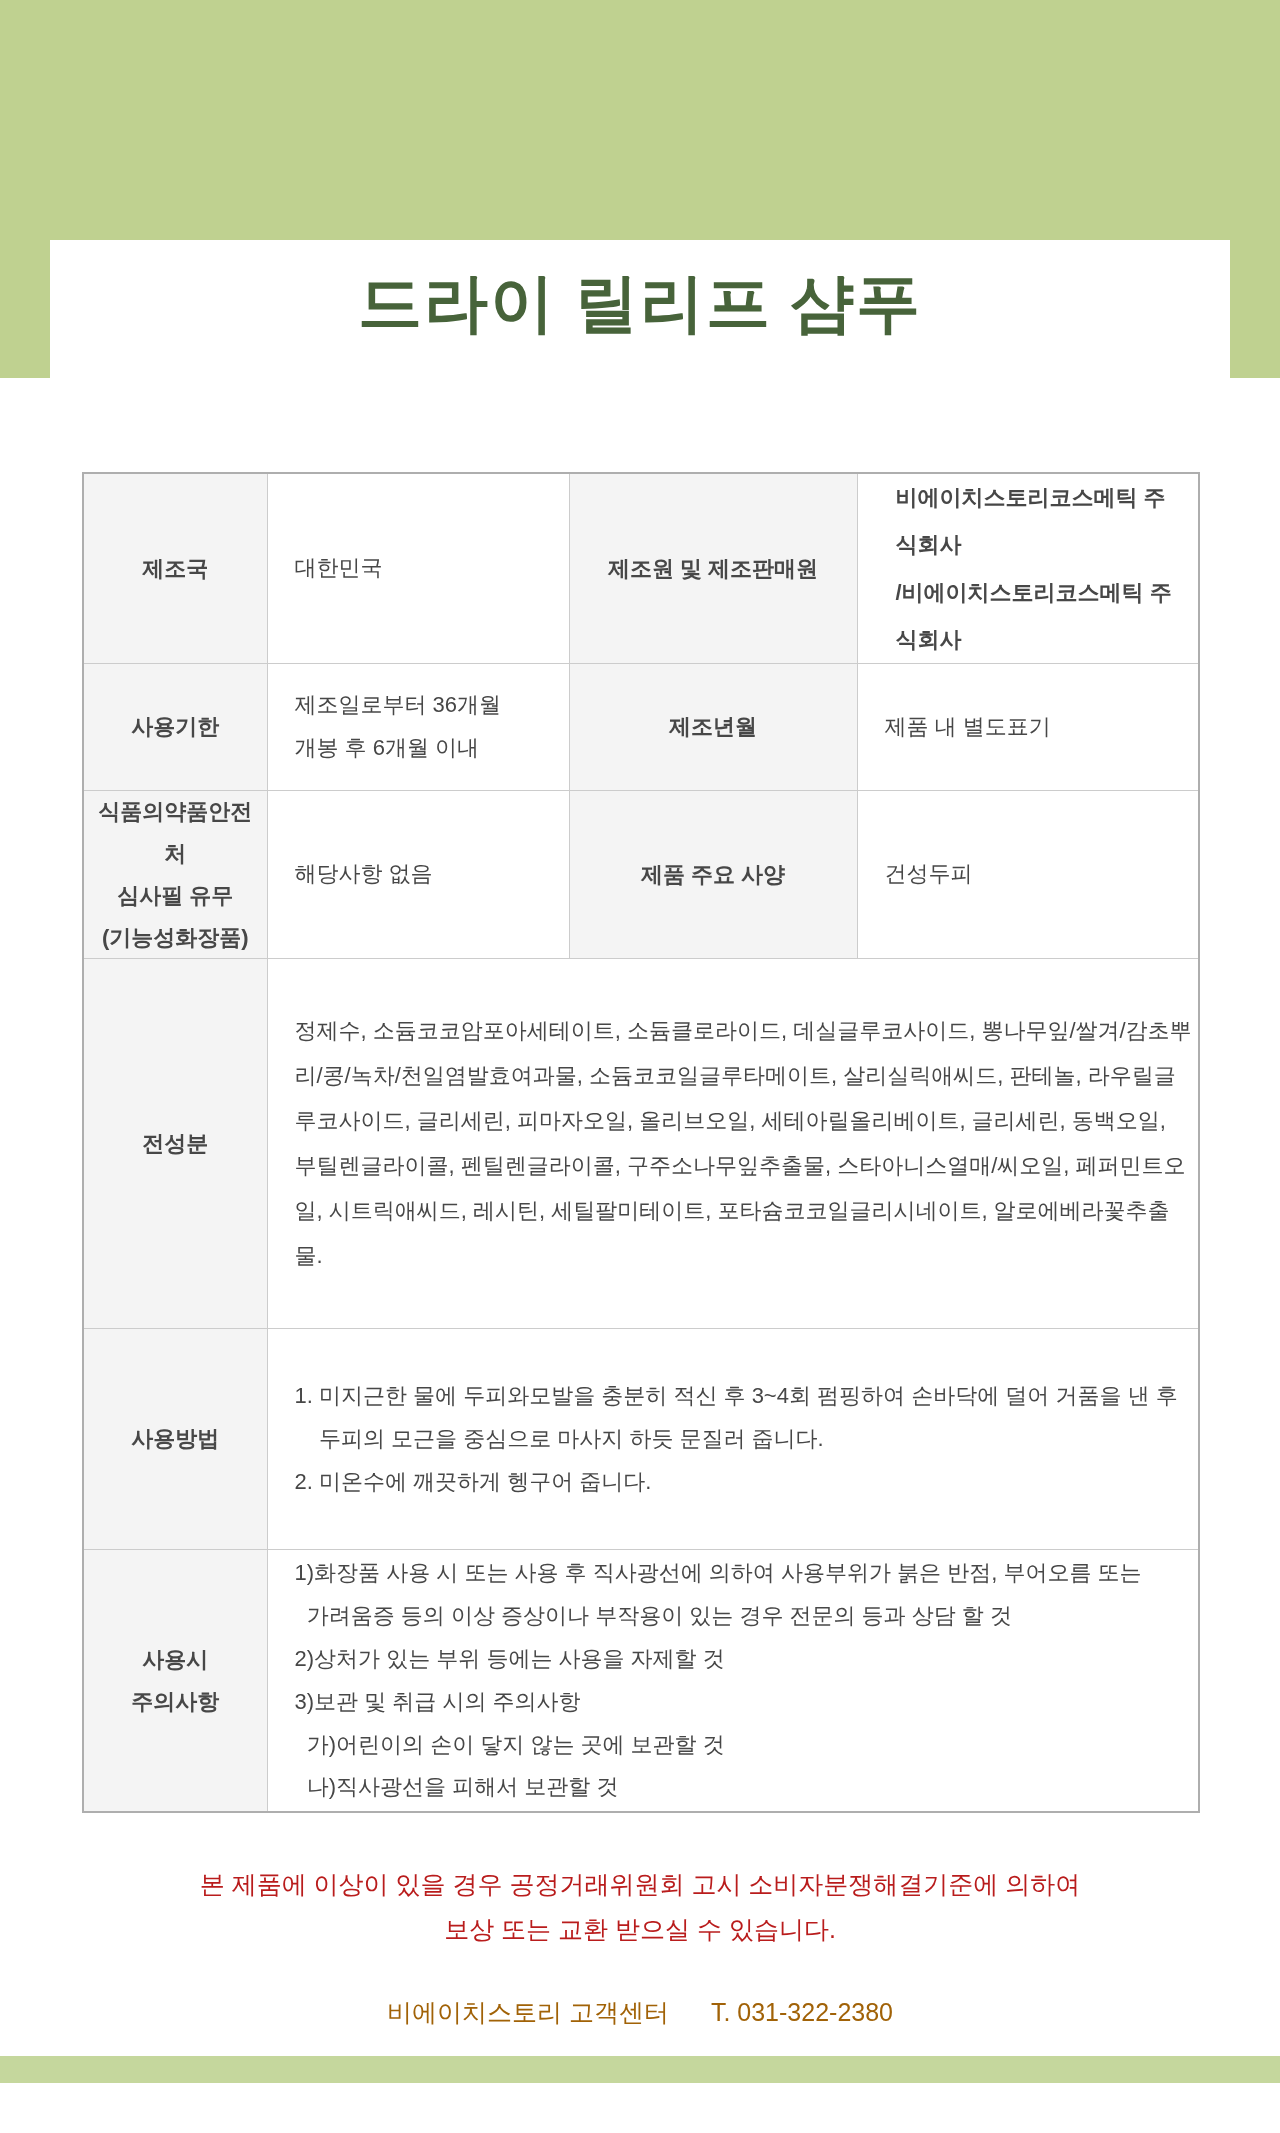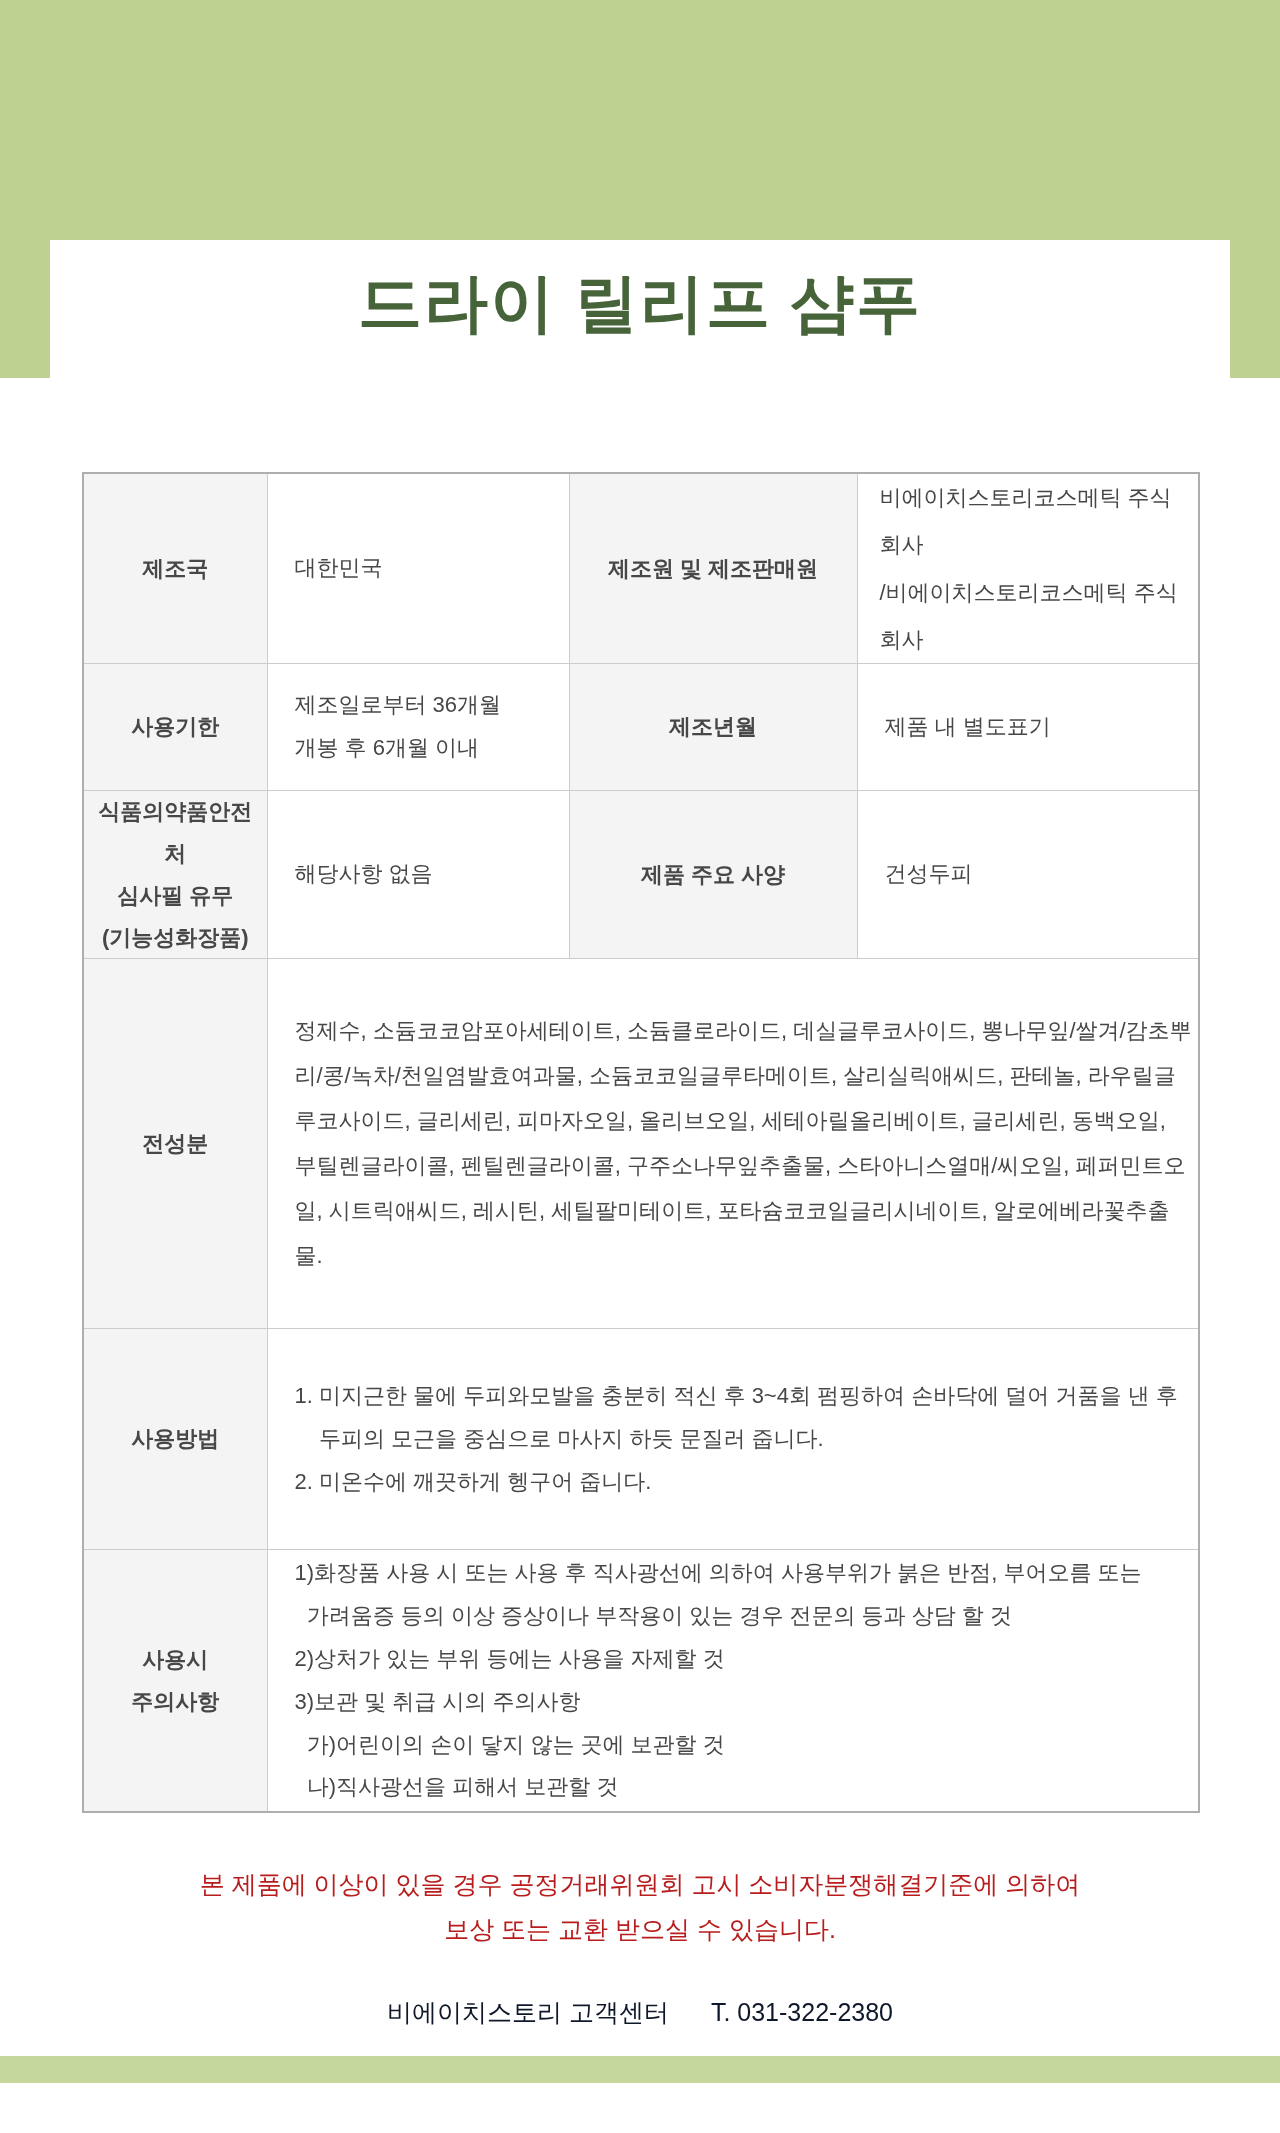--- a/index.html
+++ b/index.html
@@ -45,34 +45,34 @@
   }
   td.lbl{
     background:#f4f4f4;text-align:center;font-weight:700;color:#3a3a3a;
     font-size:23px;line-height:1.9;padding:0 4px;white-space:pre-line;
   }
   td.lbl-sm{font-size:22px;margin-left:19px;}
   td.val{
     background:#ffffff;text-align:left;padding:0 16px 0 27px;
     line-height:1.95;white-space:pre-line;
   }
-  td.val-sm{font-size:19.5px;line-height:2.15;padding-left:22px;}
+  td.val-sm{font-size:19.5px;line-height:2.15;padding-left:38px;font-weight:bold;}
   tr.r1{height:88px;} tr.r2{height:108px;} tr.r3{height:127px;}
   tr.r4{height:157px;} tr.r5{height:370px;} tr.r6{height:221px;}
   tr.r7{height:262px;}
   td.val-long{line-height:2.04;font-size:21.5px;padding-right:4px;margin-left:10px;}
   
   .notice{
     position:absolute;left:0;top:1622px;width:1180px;
     text-align:center;color:#b91c1c;font-size:25px;line-height:1.8;
     white-space:pre-line;
   }
   .cs-line{
     position:absolute;left:0;top:1756px;width:1180px;
-    text-align:center;color:#0f172a;font-size:25px;
+    text-align:center;color:#a16207;font-size:25px;
   }
   .cs-line .phone{margin-left:42px;}
   
   .bottom-strip{
     position:absolute;left:0;top:2056px;width:1280px;height:27px;
     background:#c5d79d;
   }
 </style>
 </head>
 <body>

